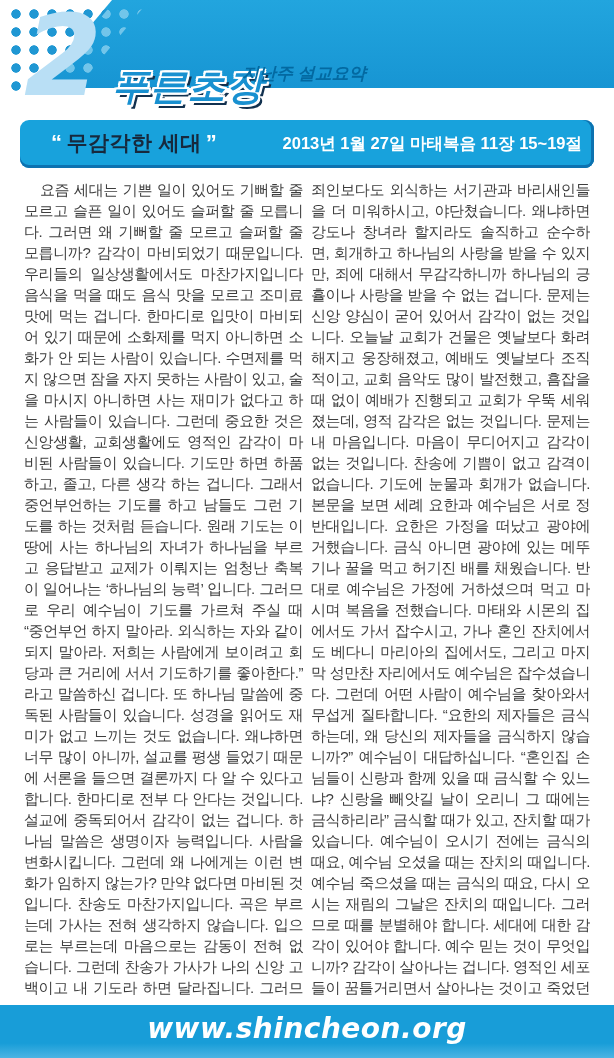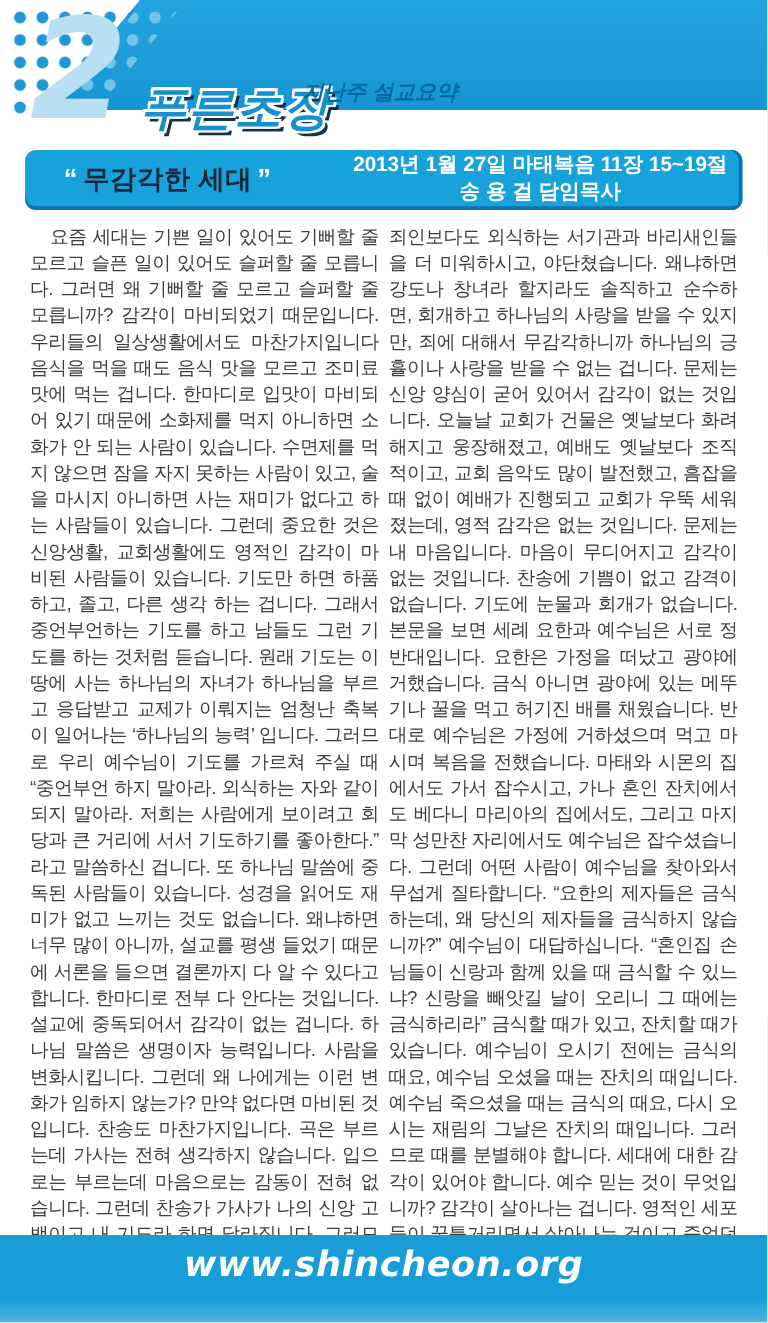--- a/index.html
+++ b/index.html
@@ -69,21 +69,21 @@
   }
   .col{
     width:279px;margin:0;
     font-size:15px;line-height:21px;color:#3d3d3d;
     text-align:justify;word-break:break-all;letter-spacing:-0.4px;
   }
   .col-left{text-indent:16px;}
 
   
   .site-footer{
-    position:absolute;bottom:0;left:0;width:614px;height:70px;
+    position:absolute;bottom:0;left:0;width:614px;height:53px;
     background:linear-gradient(180deg,#189dd8 0%,#189dd8 72%,#4cb4e3 100%);
     text-align:center;
   }
   .site-url{
     margin-top:7px;display:inline-block;
     font-family:"DejaVu Sans",sans-serif;
     font-size:28px;font-weight:bold;font-style:italic;color:#ffffff;
     letter-spacing:0.5px;
   }
 </style>
@@ -98,21 +98,20 @@
     <div class="dots dots-light"></div>
     <div class="page-number">2</div>
     <div class="logo-title">푸른초장</div>
     <div class="logo-sub">지난주 설교요약</div>
   </header>
 
   <section class="title-bar">
     <div class="sermon-title"><span class="q">“</span><span>무감각한 세대</span><span class="q">”</span></div>
     <div class="sermon-meta">
       <div>2013년 1월 27일 마태복음 11장 15~19절</div>
-      <div>송 용 걸 담임목사</div>
     </div>
   </section>
 
   <main class="body-columns">
     <p class="col col-left">요즘 세대는 기쁜 일이 있어도 기뻐할 줄 모르고 슬픈 일이 있어도 슬퍼할 줄 모릅니다. 그러면 왜 기뻐할 줄 모르고 슬퍼할 줄 모릅니까? 감각이 마비되었기 때문입니다. 우리들의 일상생활에서도 마찬가지입니다 음식을 먹을 때도 음식 맛을 모르고 조미료 맛에 먹는 겁니다. 한마디로 입맛이 마비되어 있기 때문에 소화제를 먹지 아니하면 소화가 안 되는 사람이 있습니다. 수면제를 먹지 않으면 잠을 자지 못하는 사람이 있고, 술을 마시지 아니하면 사는 재미가 없다고 하는 사람들이 있습니다. 그런데 중요한 것은 신앙생활, 교회생활에도 영적인 감각이 마비된 사람들이 있습니다. 기도만 하면 하품하고, 졸고, 다른 생각 하는 겁니다. 그래서 중언부언하는 기도를 하고 남들도 그런 기도를 하는 것처럼 듣습니다. 원래 기도는 이 땅에 사는 하나님의 자녀가 하나님을 부르고 응답받고 교제가 이뤄지는 엄청난 축복이 일어나는 ‘하나님의 능력’ 입니다. 그러므로 우리 예수님이 기도를 가르쳐 주실 때 “중언부언 하지 말아라. 외식하는 자와 같이 되지 말아라. 저희는 사람에게 보이려고 회당과 큰 거리에 서서 기도하기를 좋아한다.” 라고 말씀하신 겁니다. 또 하나님 말씀에 중독된 사람들이 있습니다. 성경을 읽어도 재미가 없고 느끼는 것도 없습니다. 왜냐하면 너무 많이 아니까, 설교를 평생 들었기 때문에 서론을 들으면 결론까지 다 알 수 있다고 합니다. 한마디로 전부 다 안다는 것입니다. 설교에 중독되어서 감각이 없는 겁니다. 하나님 말씀은 생명이자 능력입니다. 사람을 변화시킵니다. 그런데 왜 나에게는 이런 변화가 임하지 않는가? 만약 없다면 마비된 것입니다. 찬송도 마찬가지입니다. 곡은 부르는데 가사는 전혀 생각하지 않습니다. 입으로는 부르는데 마음으로는 감동이 전혀 없습니다. 그런데 찬송가 가사가 나의 신앙 고백이고 내 기도라 하면 달라집니다. 그러므로 영혼이 예민해져야 됩니다. 순수해야 합니다. 죄에 대해서도 중독된 사람들이 있습니다. 죄 중에서 가장 무서운 죄가 위선의 죄입니다. 예수님은 당시 창녀나 그 어떤</p>
     <p class="col col-right">죄인보다도 외식하는 서기관과 바리새인들을 더 미워하시고, 야단쳤습니다. 왜냐하면 강도나 창녀라 할지라도 솔직하고 순수하면, 회개하고 하나님의 사랑을 받을 수 있지만, 죄에 대해서 무감각하니까 하나님의 긍휼이나 사랑을 받을 수 없는 겁니다. 문제는 신앙 양심이 굳어 있어서 감각이 없는 것입니다. 오늘날 교회가 건물은 옛날보다 화려해지고 웅장해졌고, 예배도 옛날보다 조직적이고, 교회 음악도 많이 발전했고, 흠잡을 때 없이 예배가 진행되고 교회가 우뚝 세워졌는데, 영적 감각은 없는 것입니다. 문제는 내 마음입니다. 마음이 무디어지고 감각이 없는 것입니다. 찬송에 기쁨이 없고 감격이 없습니다. 기도에 눈물과 회개가 없습니다. 본문을 보면 세례 요한과 예수님은 서로 정반대입니다. 요한은 가정을 떠났고 광야에 거했습니다. 금식 아니면 광야에 있는 메뚜기나 꿀을 먹고 허기진 배를 채웠습니다. 반대로 예수님은 가정에 거하셨으며 먹고 마시며 복음을 전했습니다. 마태와 시몬의 집에서도 가서 잡수시고, 가나 혼인 잔치에서도 베다니 마리아의 집에서도, 그리고 마지막 성만찬 자리에서도 예수님은 잡수셨습니다. 그런데 어떤 사람이 예수님을 찾아와서 무섭게 질타합니다. “요한의 제자들은 금식하는데, 왜 당신의 제자들을 금식하지 않습니까?” 예수님이 대답하십니다. “혼인집 손님들이 신랑과 함께 있을 때 금식할 수 있느냐? 신랑을 빼앗길 날이 오리니 그 때에는 금식하리라” 금식할 때가 있고, 잔치할 때가 있습니다. 예수님이 오시기 전에는 금식의 때요, 예수님 오셨을 때는 잔치의 때입니다. 예수님 죽으셨을 때는 금식의 때요, 다시 오시는 재림의 그날은 잔치의 때입니다. 그러므로 때를 분별해야 합니다. 세대에 대한 감각이 있어야 합니다. 예수 믿는 것이 무엇입니까? 감각이 살아나는 겁니다. 영적인 세포들이 꿈틀거리면서 살아나는 것이고 죽었던 영혼이 살아나는 것입니다. 그래서 울 줄 알고, 웃을 줄 알게 되는 겁니다. 지옥가는 영혼들이 불쌍해서 울며 기도하다가 그 영혼들이 하나님 앞에 돌아올 때 기뻐서</p>
   </main>
 
   <footer class="site-footer">
     <span class="site-url">www.shincheon.org</span>

